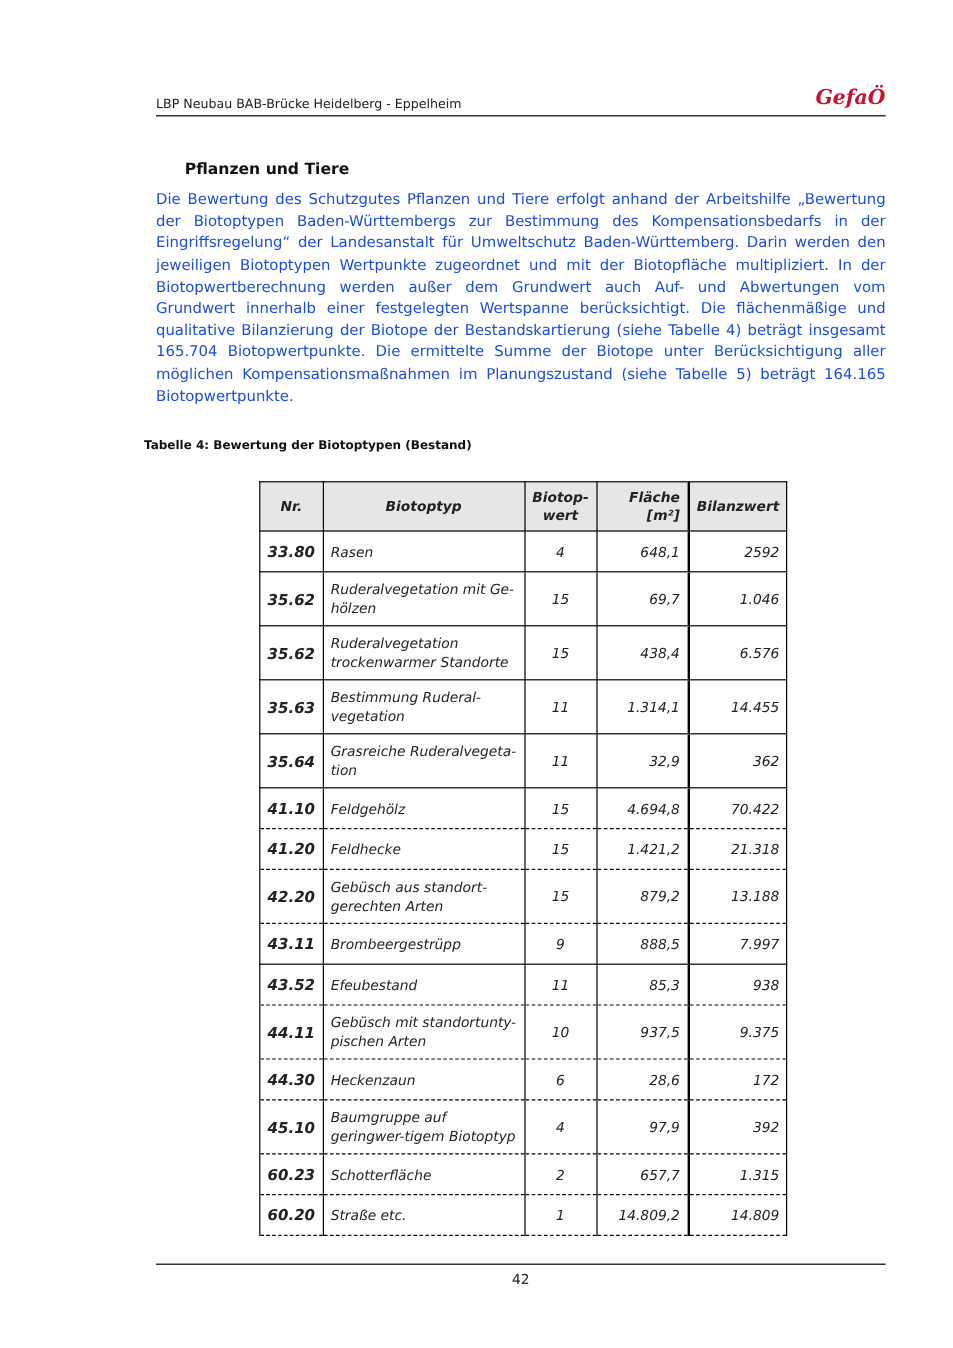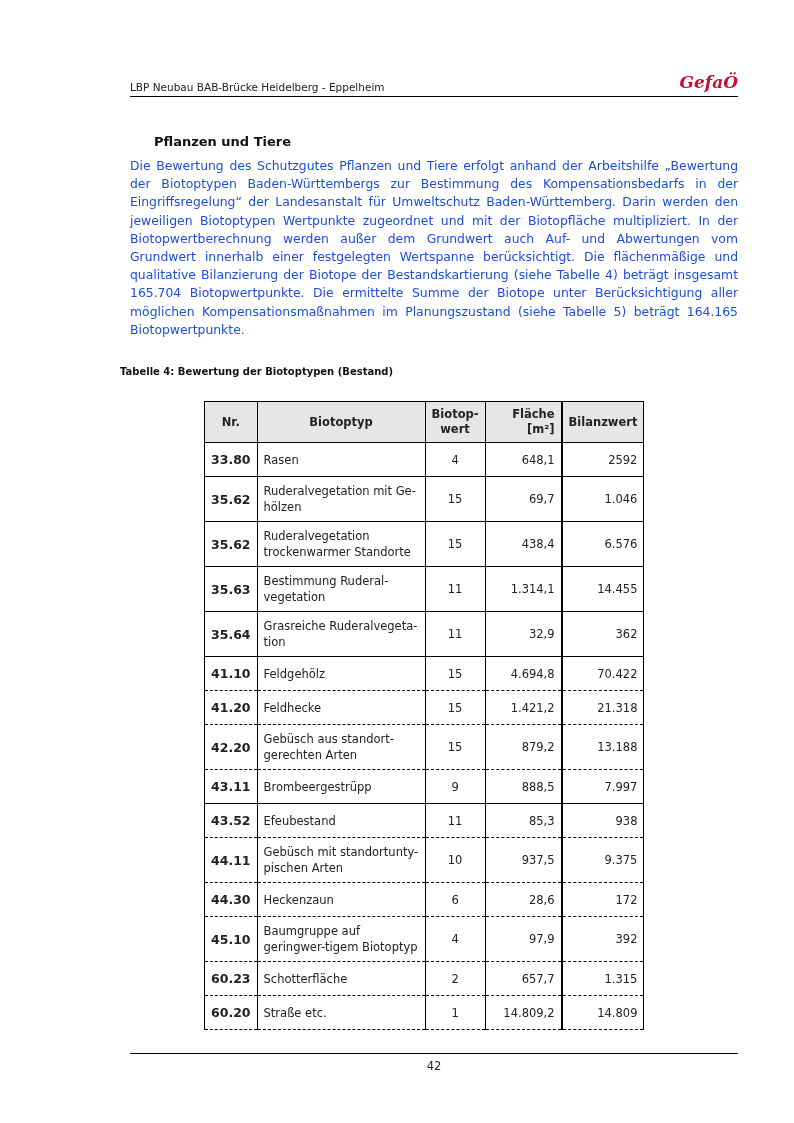--- a/index.html
+++ b/index.html
@@ -7,22 +7,22 @@
          font-family: "DejaVu Sans", sans-serif; color: #111; }
   .header { position: absolute; left: 130px; top: 66px; width: 608px; height: 30px;
             border-bottom: 1px solid #000; }
   .header-title { position: absolute; left: 0; bottom: 3px; font-size: 10.5px; color: #222; }
   .logo { position: absolute; right: 0; bottom: 4px; font-family: "DejaVu Serif", serif;
           font-weight: bold; font-style: italic; color: #c8102e; font-size: 17px; }
   .section-title { position: absolute; left: 122px; top: 134px; font-size: 13px; font-weight: bold; margin-left: 32px; }
   .body-text { position: absolute; left: 130px; top: 157px; width: 608px; font-size: 12.4px;
                line-height: 18.2px; text-align: justify; color: #1d4ed8; }
   .table-title { position: absolute; left: 120px; top: 366px; font-size: 10px; font-weight: bold; }
-  table.bio { position: absolute; left: 204px; top: 401px; border-collapse: collapse;
-              font-size: 11.5px; color: #222; }
+  table.bio { position: absolute; left: 216px; top: 401px; border-collapse: collapse;
+              font-size: 11.5px; color: #222; font-style: italic; }
   table.bio th, table.bio td { border-left: 1px solid #000; border-right: 1px solid #000;
               padding: 0 6px; }
   table.bio th { background: #e6e6e6; font-weight: bold; height: 40px; border-top: 1px solid #000;
                  border-bottom: 1px solid #000; line-height: 15px; font-size: 11.5px; }
   table.bio td { height: 33px; }
   table.bio tr.two td { height: 44px; }
   table.bio tr.sol td { border-bottom: 1px solid #000; }
   table.bio tr.dash td { border-bottom: 1px dashed #000; }
   .c-nr { width: 38px; font-weight: bold; font-size: 12.5px; }
   .c-typ { width: 155px; text-align: left; line-height: 16px; }

